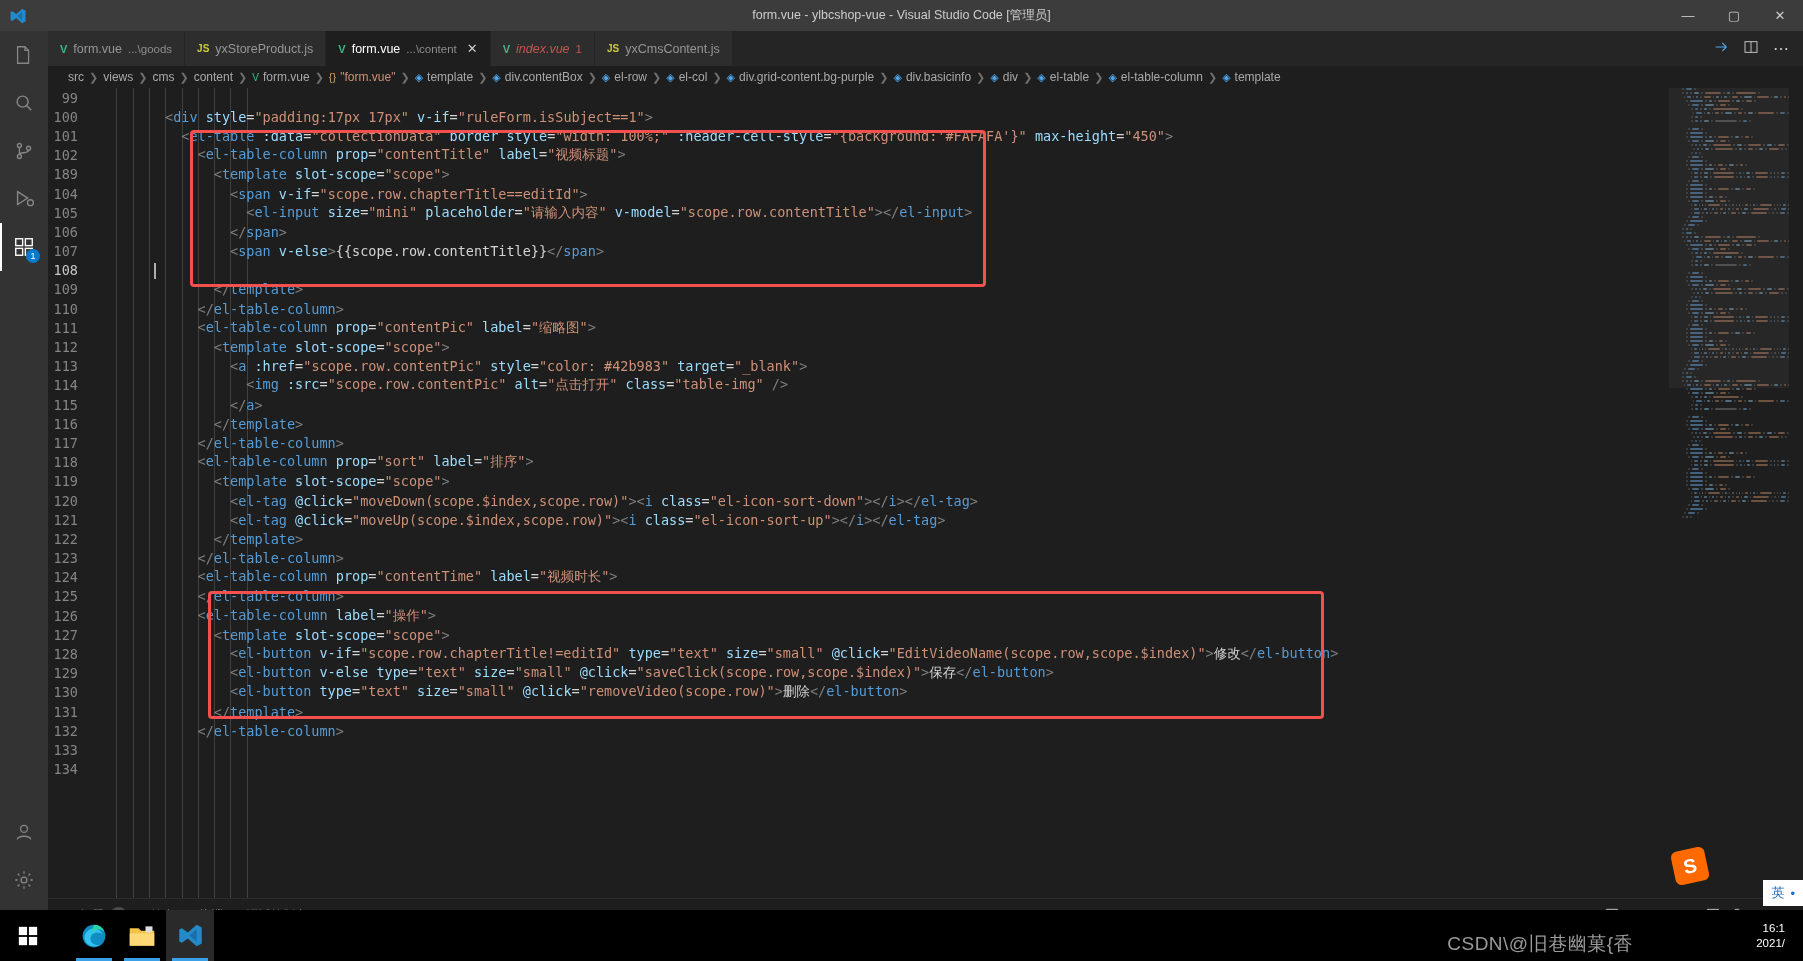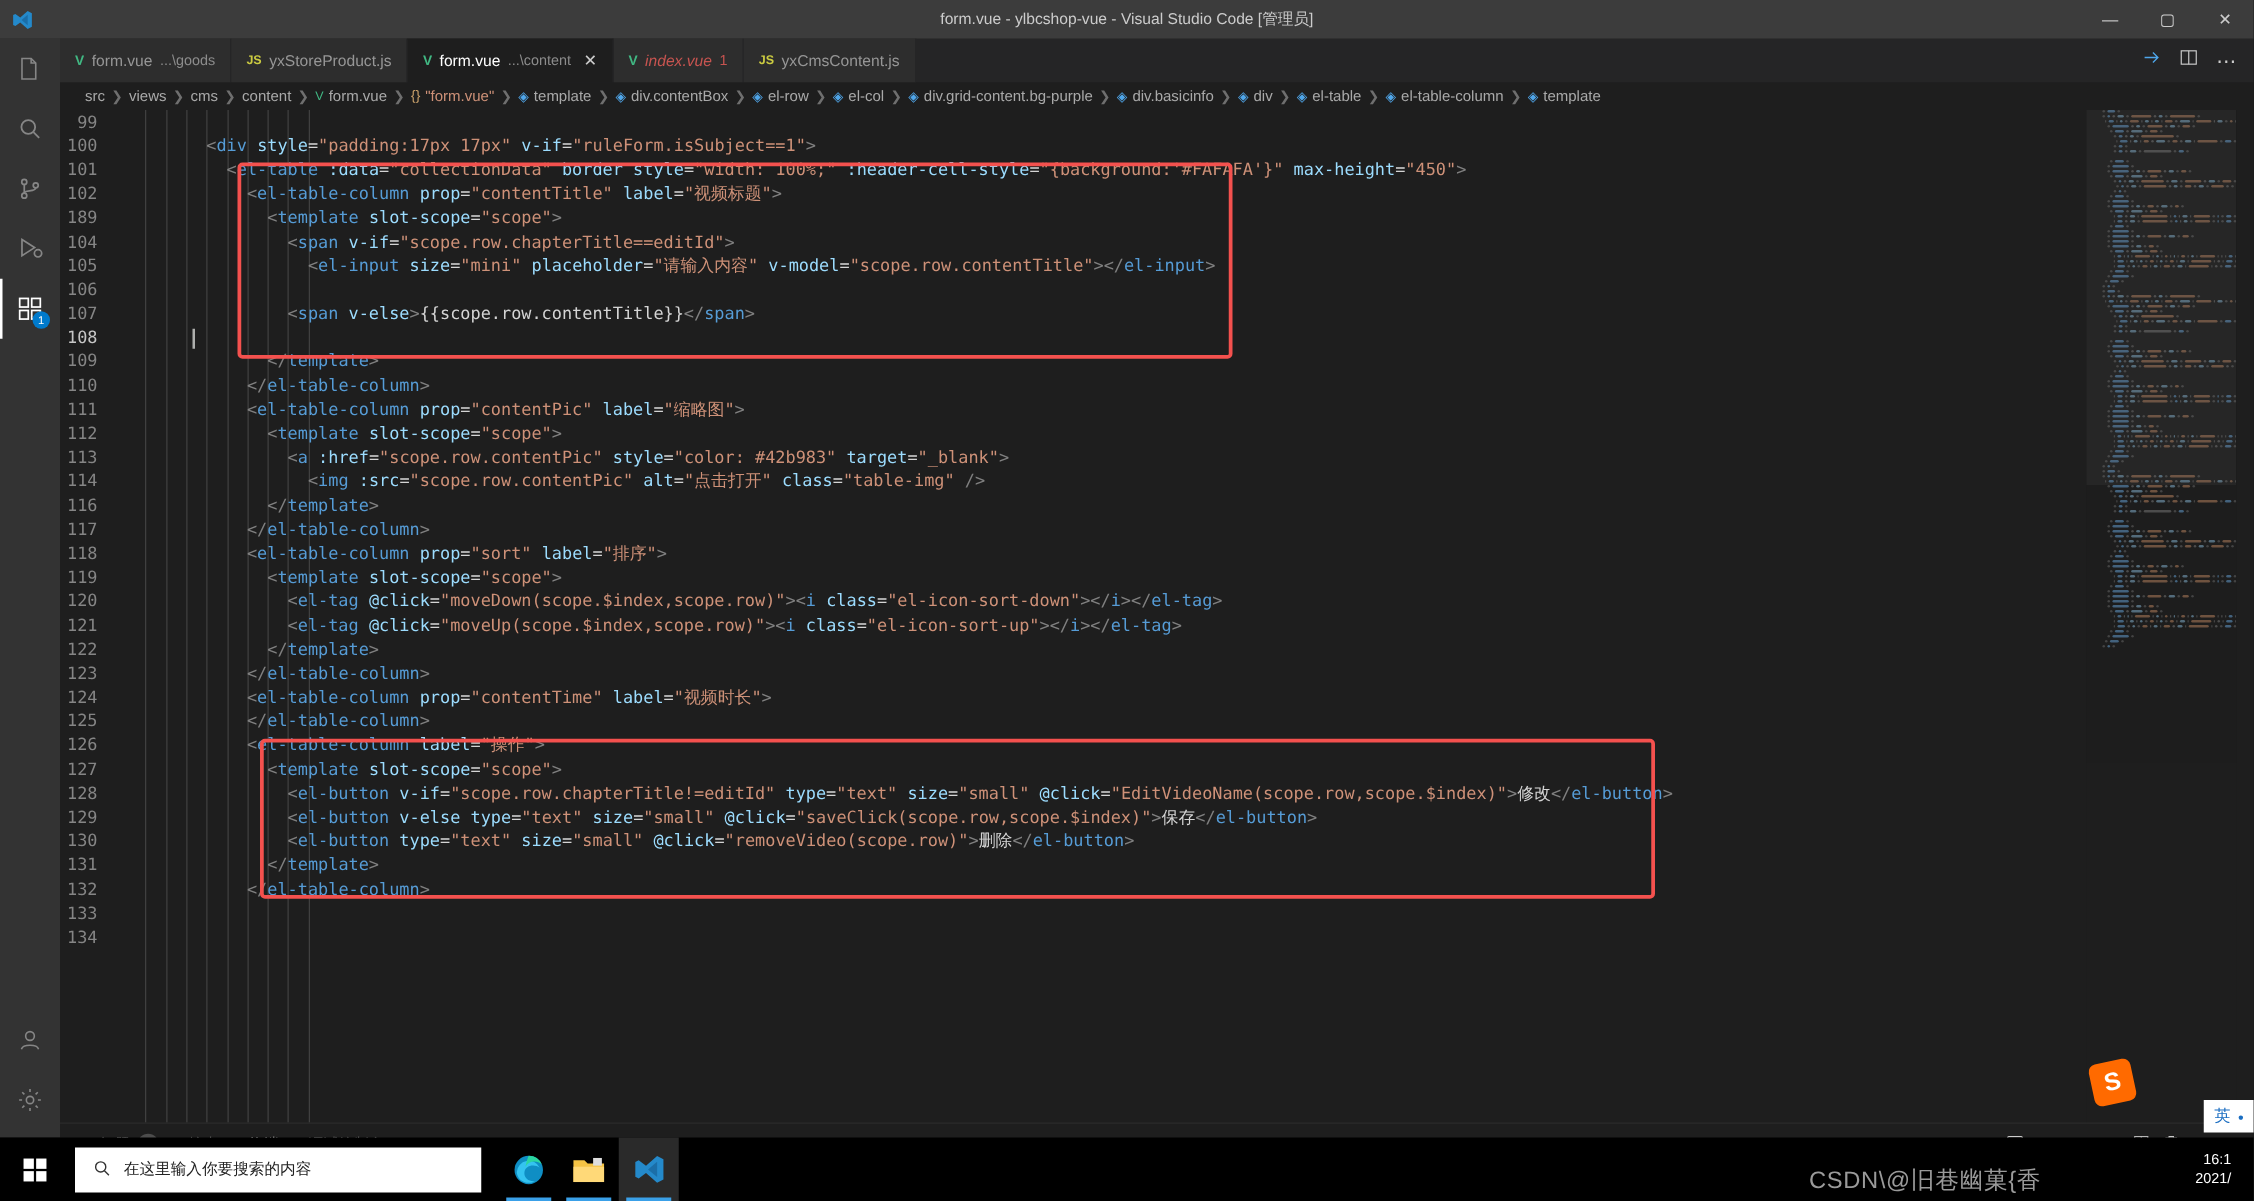--- a/index.html
+++ b/index.html
@@ -404,29 +404,30 @@
         <div class="guide" style="left: 146.7px;"></div>
       </div>
     <div class="code-area" id="code-area">
         <div class="line"><span class="lnum">99</span></div>
         <div class="line"><span class="lnum">100</span><span class="code"><span>        </span><span class="t-punct">&lt;</span><span class="t-tag">div</span><span class="t-text"> </span><span class="t-attr">style</span><span class="t-op">=</span><span class="t-str">"padding:17px 17px"</span><span class="t-text"> </span><span class="t-attr">v-if</span><span class="t-op">=</span><span class="t-str">"ruleForm.isSubject==1"</span><span class="t-punct">&gt;</span></span></div>
         <div class="line"><span class="lnum">101</span><span class="code"><span>          </span><span class="t-punct">&lt;</span><span class="t-tag">el-table</span><span class="t-text"> </span><span class="t-attr">:data</span><span class="t-op">=</span><span class="t-str">"collectionData"</span><span class="t-text"> </span><span class="t-attr">border</span><span class="t-text"> </span><span class="t-attr">style</span><span class="t-op">=</span><span class="t-str">"width: 100%;"</span><span class="t-text"> </span><span class="t-attr">:header-cell-style</span><span class="t-op">=</span><span class="t-str">"{background:'#FAFAFA'}"</span><span class="t-text"> </span><span class="t-attr">max-height</span><span class="t-op">=</span><span class="t-str">"450"</span><span class="t-punct">&gt;</span></span></div>
         <div class="line"><span class="lnum">102</span><span class="code"><span>            </span><span class="t-punct">&lt;</span><span class="t-tag">el-table-column</span><span class="t-text"> </span><span class="t-attr">prop</span><span class="t-op">=</span><span class="t-str">"contentTitle"</span><span class="t-text"> </span><span class="t-attr">label</span><span class="t-op">=</span><span class="t-str">"视频标题"</span><span class="t-punct">&gt;</span></span></div>
         <div class="line"><span class="lnum">189</span><span class="code"><span>              </span><span class="t-punct">&lt;</span><span class="t-tag">template</span><span class="t-text"> </span><span class="t-attr">slot-scope</span><span class="t-op">=</span><span class="t-str">"scope"</span><span class="t-punct">&gt;</span></span></div>
         <div class="line"><span class="lnum">104</span><span class="code"><span>                </span><span class="t-punct">&lt;</span><span class="t-tag">span</span><span class="t-text"> </span><span class="t-attr">v-if</span><span class="t-op">=</span><span class="t-str">"scope.row.chapterTitle==editId"</span><span class="t-punct">&gt;</span></span></div>
         <div class="line"><span class="lnum">105</span><span class="code"><span>                  </span><span class="t-punct">&lt;</span><span class="t-tag">el-input</span><span class="t-text"> </span><span class="t-attr">size</span><span class="t-op">=</span><span class="t-str">"mini"</span><span class="t-text"> </span><span class="t-attr">placeholder</span><span class="t-op">=</span><span class="t-str">"请输入内容"</span><span class="t-text"> </span><span class="t-attr">v-model</span><span class="t-op">=</span><span class="t-str">"scope.row.contentTitle"</span><span class="t-punct">&gt;&lt;/</span><span class="t-tag">el-input</span><span class="t-punct">&gt;</span></span></div>
-        <div class="line"><span class="lnum">106</span></div>
+        <div class="line"><span class="lnum">106</span><span class="code"><span>                </span><span class="t-punct">&lt;/</span><span class="t-tag">span</span><span class="t-punct">&gt;</span></span></div>
         <div class="line"><span class="lnum">107</span><span class="code"><span>                </span><span class="t-punct">&lt;</span><span class="t-tag">span</span><span class="t-text"> </span><span class="t-attr">v-else</span><span class="t-punct">&gt;</span><span class="t-mustache">{{scope.row.contentTitle}}</span><span class="t-punct">&lt;/</span><span class="t-tag">span</span><span class="t-punct">&gt;</span></span></div>
         <div class="line current"><span class="lnum">108</span><span class="code"><span>                </span></span></div>
         <div class="line"><span class="lnum">109</span><span class="code"><span>              </span><span class="t-punct">&lt;/</span><span class="t-tag">template</span><span class="t-punct">&gt;</span></span></div>
         <div class="line"><span class="lnum">110</span><span class="code"><span>            </span><span class="t-punct">&lt;/</span><span class="t-tag">el-table-column</span><span class="t-punct">&gt;</span></span></div>
         <div class="line"><span class="lnum">111</span><span class="code"><span>            </span><span class="t-punct">&lt;</span><span class="t-tag">el-table-column</span><span class="t-text"> </span><span class="t-attr">prop</span><span class="t-op">=</span><span class="t-str">"contentPic"</span><span class="t-text"> </span><span class="t-attr">label</span><span class="t-op">=</span><span class="t-str">"缩略图"</span><span class="t-punct">&gt;</span></span></div>
         <div class="line"><span class="lnum">112</span><span class="code"><span>              </span><span class="t-punct">&lt;</span><span class="t-tag">template</span><span class="t-text"> </span><span class="t-attr">slot-scope</span><span class="t-op">=</span><span class="t-str">"scope"</span><span class="t-punct">&gt;</span></span></div>
         <div class="line"><span class="lnum">113</span><span class="code"><span>                </span><span class="t-punct">&lt;</span><span class="t-tag">a</span><span class="t-text"> </span><span class="t-attr">:href</span><span class="t-op">=</span><span class="t-str">"scope.row.contentPic"</span><span class="t-text"> </span><span class="t-attr">style</span><span class="t-op">=</span><span class="t-str">"color: #42b983"</span><span class="t-text"> </span><span class="t-attr">target</span><span class="t-op">=</span><span class="t-str">"_blank"</span><span class="t-punct">&gt;</span></span></div>
         <div class="line"><span class="lnum">114</span><span class="code"><span>                  </span><span class="t-punct">&lt;</span><span class="t-tag">img</span><span class="t-text"> </span><span class="t-attr">:src</span><span class="t-op">=</span><span class="t-str">"scope.row.contentPic"</span><span class="t-text"> </span><span class="t-attr">alt</span><span class="t-op">=</span><span class="t-str">"点击打开"</span><span class="t-text"> </span><span class="t-attr">class</span><span class="t-op">=</span><span class="t-str">"table-img"</span><span class="t-text"> </span><span class="t-punct">/&gt;</span></span></div>
+        <div class="line"><span class="lnum">115</span><span class="code"><span>                </span><span class="t-punct">&lt;/</span><span class="t-tag">a</span><span class="t-punct">&gt;</span></span></div>
         <div class="line"><span class="lnum">116</span><span class="code"><span>              </span><span class="t-punct">&lt;/</span><span class="t-tag">template</span><span class="t-punct">&gt;</span></span></div>
         <div class="line"><span class="lnum">117</span><span class="code"><span>            </span><span class="t-punct">&lt;/</span><span class="t-tag">el-table-column</span><span class="t-punct">&gt;</span></span></div>
         <div class="line"><span class="lnum">118</span><span class="code"><span>            </span><span class="t-punct">&lt;</span><span class="t-tag">el-table-column</span><span class="t-text"> </span><span class="t-attr">prop</span><span class="t-op">=</span><span class="t-str">"sort"</span><span class="t-text"> </span><span class="t-attr">label</span><span class="t-op">=</span><span class="t-str">"排序"</span><span class="t-punct">&gt;</span></span></div>
         <div class="line"><span class="lnum">119</span><span class="code"><span>              </span><span class="t-punct">&lt;</span><span class="t-tag">template</span><span class="t-text"> </span><span class="t-attr">slot-scope</span><span class="t-op">=</span><span class="t-str">"scope"</span><span class="t-punct">&gt;</span></span></div>
         <div class="line"><span class="lnum">120</span><span class="code"><span>                </span><span class="t-punct">&lt;</span><span class="t-tag">el-tag</span><span class="t-text"> </span><span class="t-attr">@click</span><span class="t-op">=</span><span class="t-str">"moveDown(scope.$index,scope.row)"</span><span class="t-punct">&gt;&lt;</span><span class="t-tag">i</span><span class="t-text"> </span><span class="t-attr">class</span><span class="t-op">=</span><span class="t-str">"el-icon-sort-down"</span><span class="t-punct">&gt;&lt;/</span><span class="t-tag">i</span><span class="t-punct">&gt;&lt;/</span><span class="t-tag">el-tag</span><span class="t-punct">&gt;</span></span></div>
         <div class="line"><span class="lnum">121</span><span class="code"><span>                </span><span class="t-punct">&lt;</span><span class="t-tag">el-tag</span><span class="t-text"> </span><span class="t-attr">@click</span><span class="t-op">=</span><span class="t-str">"moveUp(scope.$index,scope.row)"</span><span class="t-punct">&gt;&lt;</span><span class="t-tag">i</span><span class="t-text"> </span><span class="t-attr">class</span><span class="t-op">=</span><span class="t-str">"el-icon-sort-up"</span><span class="t-punct">&gt;&lt;/</span><span class="t-tag">i</span><span class="t-punct">&gt;&lt;/</span><span class="t-tag">el-tag</span><span class="t-punct">&gt;</span></span></div>
         <div class="line"><span class="lnum">122</span><span class="code"><span>              </span><span class="t-punct">&lt;/</span><span class="t-tag">template</span><span class="t-punct">&gt;</span></span></div>
         <div class="line"><span class="lnum">123</span><span class="code"><span>            </span><span class="t-punct">&lt;/</span><span class="t-tag">el-table-column</span><span class="t-punct">&gt;</span></span></div>
         <div class="line"><span class="lnum">124</span><span class="code"><span>            </span><span class="t-punct">&lt;</span><span class="t-tag">el-table-column</span><span class="t-text"> </span><span class="t-attr">prop</span><span class="t-op">=</span><span class="t-str">"contentTime"</span><span class="t-text"> </span><span class="t-attr">label</span><span class="t-op">=</span><span class="t-str">"视频时长"</span><span class="t-punct">&gt;</span></span></div>
         <div class="line"><span class="lnum">125</span><span class="code"><span>            </span><span class="t-punct">&lt;/</span><span class="t-tag">el-table-column</span><span class="t-punct">&gt;</span></span></div>
@@ -1658,29 +1659,20 @@
 
   <div class="taskbar">
     <div class="start-btn">
       <svg width="22" height="22" viewBox="0 0 24 24">
         <rect x="2" y="2" width="9" height="9" fill="#ffffff"></rect>
         <rect x="13" y="2" width="9" height="9" fill="#ffffff"></rect>
         <rect x="2" y="13" width="9" height="9" fill="#ffffff"></rect>
         <rect x="13" y="13" width="9" height="9" fill="#ffffff"></rect>
       </svg>
     </div>
-    <div class="tb-search">
-      <span>
-        <svg width="15" height="15" viewBox="0 0 24 24" fill="none" stroke="#333" stroke-width="1.8">
-          <circle cx="10.5" cy="10.5" r="6.5"></circle>
-            <path d="M15.3 15.3 L21 21"></path>
-        </svg>
-      </span>
-      <span>在这里输入你要搜索的内容</span>
-    </div>
     <div class="tb-apps">
       <div class="tb-app open">
         <svg width="28" height="28" viewBox="0 0 32 32">
           <circle cx="16" cy="16" r="13" fill="#0f8ec4"></circle>
           <path d="M5 18 a11 11 0 0 1 21-4 c-5-4-14-2-14 5 0 5 5 8 10 7 -6 4-16 1-17-8z" fill="#34c3f0"></path>
           <path d="M16 3 a13 13 0 0 1 12 8 c-4-4-12-4-15 2 1-5 2-8 3-10z" fill="#2bd6a0"></path>
         </svg>
       </div>
       <div class="tb-app open">
         <svg width="28" height="26" viewBox="0 0 32 28">

